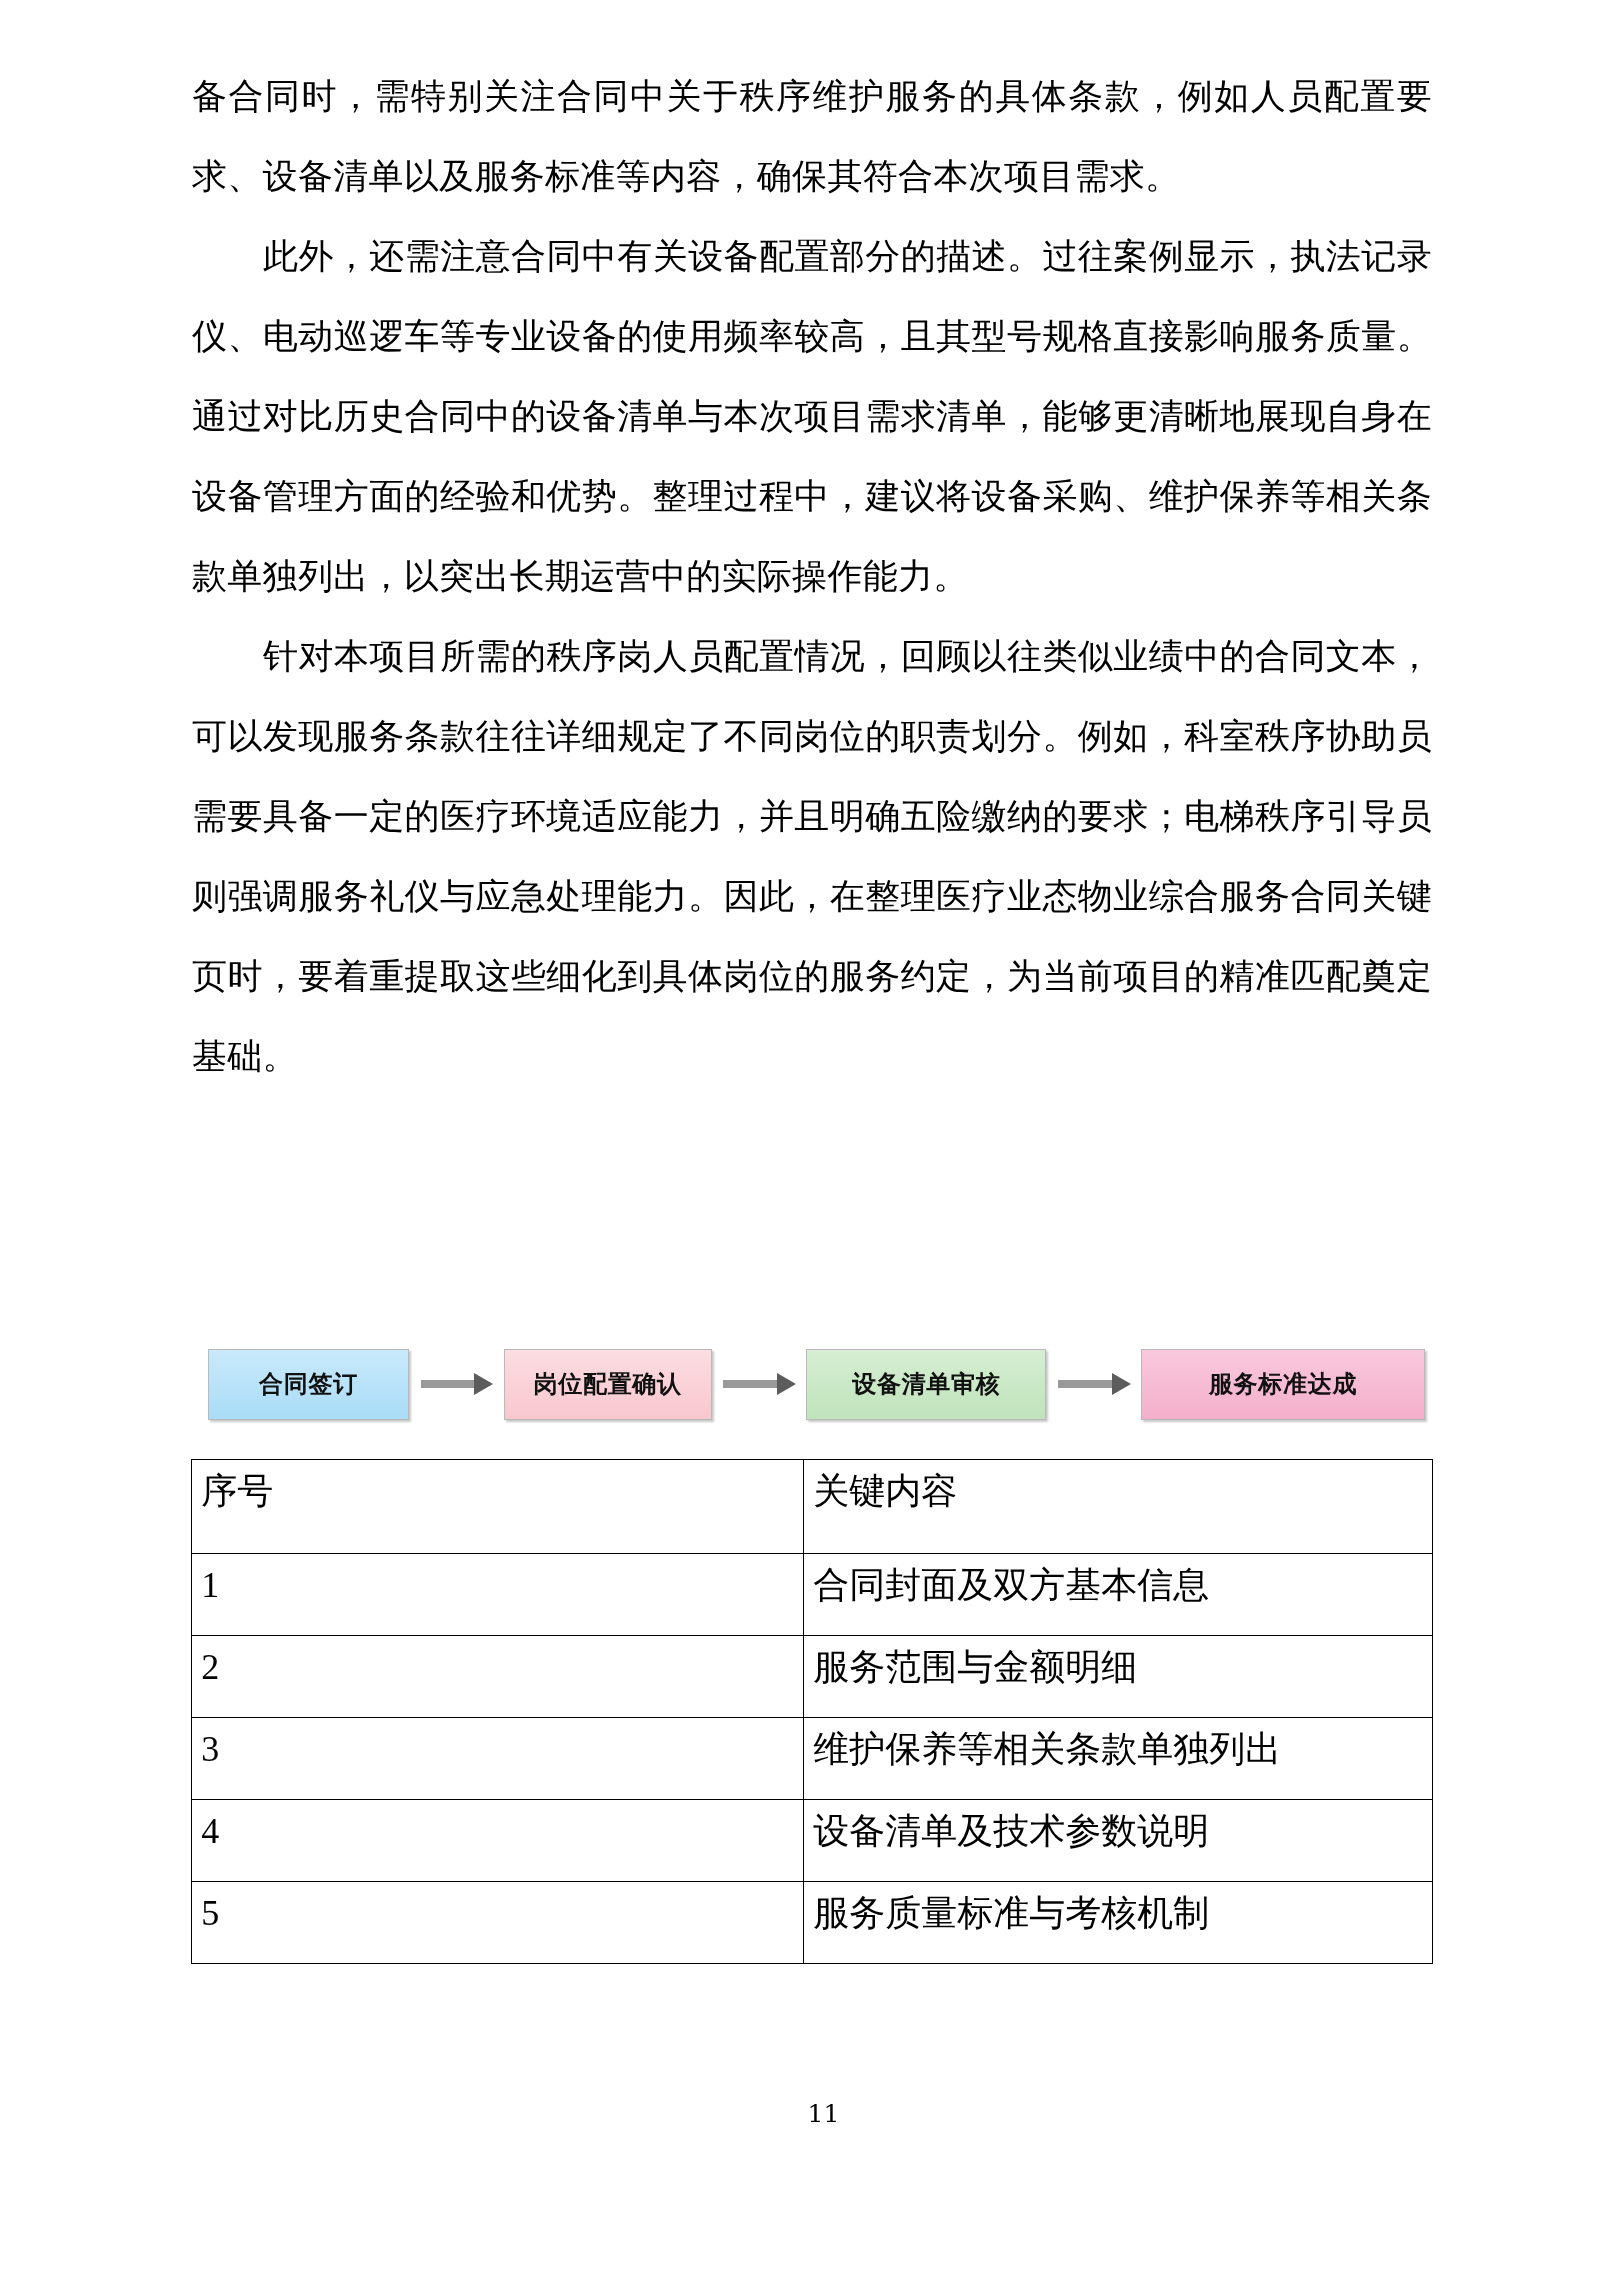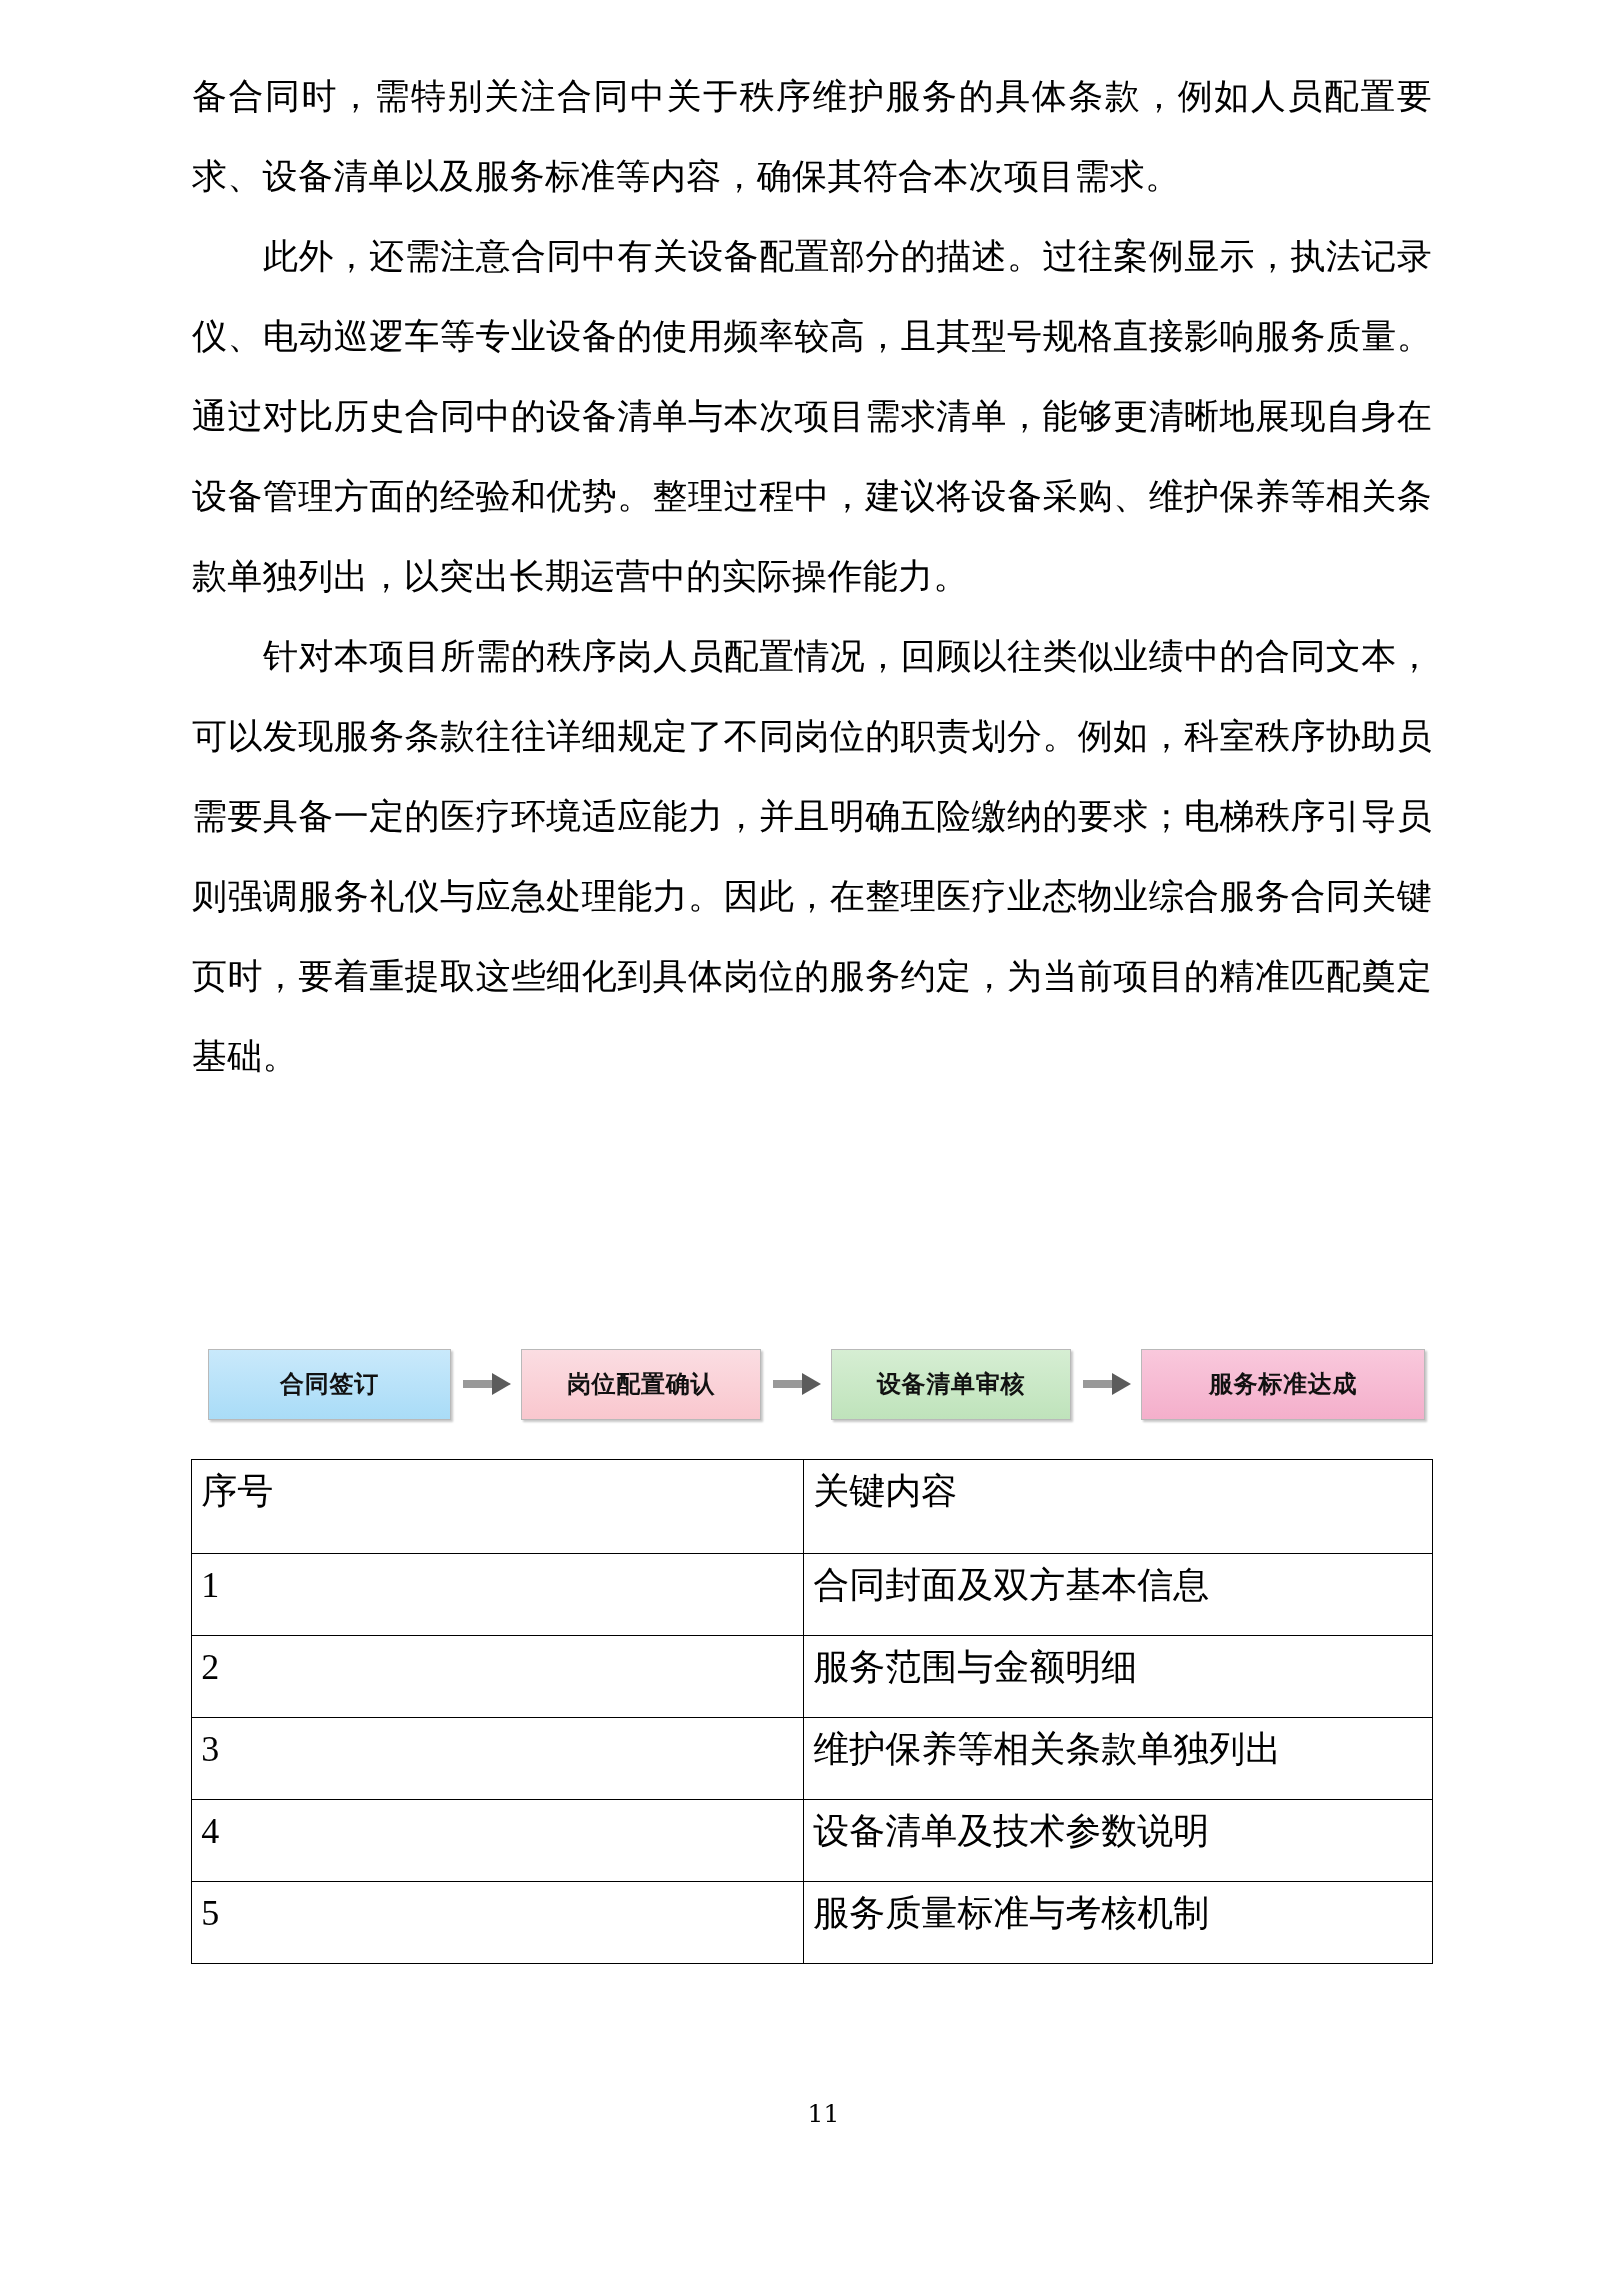--- a/index.html
+++ b/index.html
@@ -68,22 +68,22 @@
     box-sizing: border-box;
     border: 0.7px solid #b9b9b9;
     box-shadow: 2px 2px 2px rgba(0,0,0,0.22);
     font-family: "DejaVu Sans", "Liberation Sans", sans-serif;
     font-size: 24px;
     font-weight: 700;
     color: #111111;
     letter-spacing: 0.7px;
     white-space: nowrap;
   }
-  .flow-box.b0 { width: 243px; background: linear-gradient(180deg,#c9e9fb 0%, #a9dcf7 100%); text-align: center; }
-  .flow-box.b1 { width: 240px; background: linear-gradient(180deg,#fbdde2 0%, #f9c7ce 100%); }
+  .flow-box.b0 { width: 201px; background: linear-gradient(180deg,#c9e9fb 0%, #a9dcf7 100%); text-align: center; }
+  .flow-box.b1 { width: 208px; background: linear-gradient(180deg,#fbdde2 0%, #f9c7ce 100%); }
   .flow-box.b2 { width: 240px; background: linear-gradient(180deg,#d6eed3 0%, #bfe3bb 100%); }
   .flow-box.b3 { width: 284px; background: linear-gradient(180deg,#f9c8dc 0%, #f4afcb 100%); }
 
   .flow-arrow {
     flex: 1 1 auto;
     height: 71px;
     display: flex;
     align-items: center;
     justify-content: center;
   }

